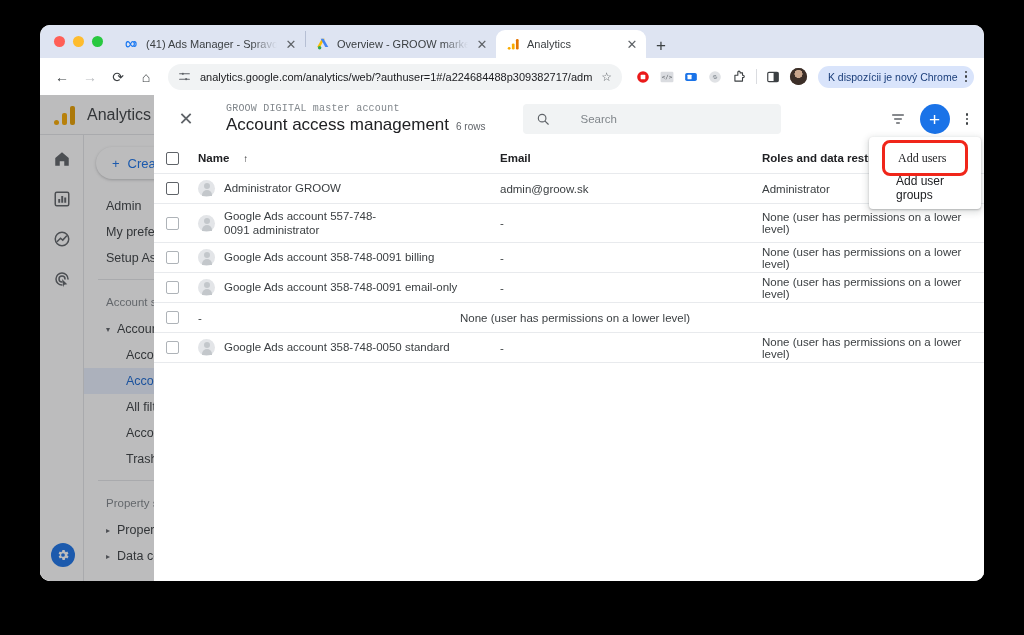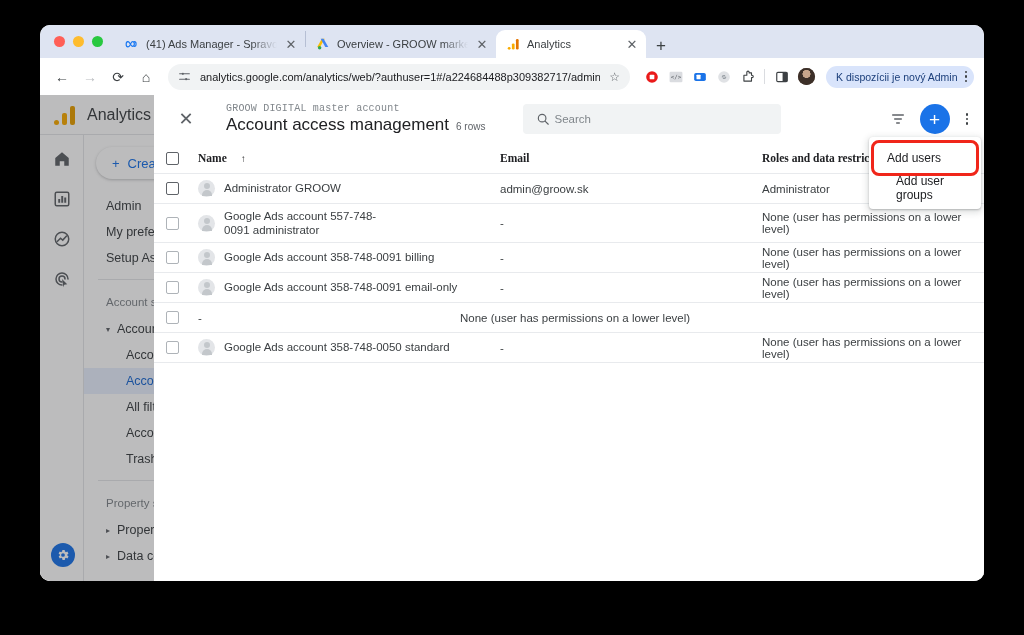--- a/index.html
+++ b/index.html
@@ -168,35 +168,35 @@
     background: #fff;
   }
   .dlg-head { height: 48px; display: flex; align-items: center; padding: 0 14px 0 18px; gap: 0; }
   .dlg-close { width: 28px; font-size: 18px; color: #5f6368; text-align: center; }
   .dlg-titles { margin-left: 26px; flex: none; }
   .dlg-sub { font-size: 10px; color: #80868b; letter-spacing: .2px; font-family: Liberation Mono, monospace; }
   .dlg-h1 { font-size: 17px; color: #202124; display: flex; align-items: baseline; gap: 7px; margin-top: 1px; }
   .rowcount { font-size: 10px; color: #5f6368; }
   .dlg-search {
     width: 258px; height: 30px; background: #f1f3f4; border-radius: 4px;
-    display: flex; align-items: center; gap: 4px; padding-left: 13px;
+    display: flex; align-items: center; gap: 30px; padding-left: 13px;
     margin-left: 38px;
     font-size: 11.5px; color: #80868b;
   }
   .dlg-actions { margin-left: auto; display: flex; align-items: center; gap: 14px; }
   .fab { width: 30px; height: 30px; border-radius: 50%; background: #1a73e8; display: flex; align-items: center; justify-content: center; color: #fff; font-size: 19px; line-height: 1; }
 
   
   .tbl { font-size: 11.5px; color: #3c4043; }
   .thead, .trow {
     display: flex; align-items: center;
     border-bottom: 1px solid #e8eaed;
     padding: 0 0 0 12px;
   }
-  .thead { height: 31px; font-weight: bold; color: #202124; font-family: Liberation Serif, serif; }
+  .thead { height: 31px; font-weight: bold; color: #202124; }
   .trow { min-height: 29px; }
   .cb { width: 32px; flex: none; display: flex; align-items: center; justify-content: flex-start; }
   .cb span { width: 13px; height: 13px; border: 1.5px solid #aeb3b8; border-radius: 2px; display: block; }
   .cb.strong span { border-color: #5f6368; }
   .c-name { width: 302px; flex: none; display: flex; align-items: center; gap: 9px; padding-right: 6px; }
   .c-name .txt { line-height: 1.25; }
   .ava { width: 17px; height: 17px; border-radius: 50%; background: #e3e5e8; flex: none; position: relative; }
   .ava::before { content: ""; position: absolute; left: 5.5px; top: 3px; width: 6px; height: 6px; border-radius: 50%; background: #c3c7cb; }
   .ava::after { content: ""; position: absolute; left: 3.5px; top: 10px; width: 10px; height: 6px; border-radius: 5px 5px 0 0; background: #c3c7cb; }
   .c-email { width: 262px; flex: none; }
@@ -208,21 +208,21 @@
     position: absolute;
     left: 715px; top: 42px;
     width: 112px;
     background: #fff;
     box-shadow: 0 2px 6px 2px rgba(60,64,67,.15), 0 1px 2px rgba(60,64,67,.3);
     border-radius: 4px;
     padding: 6px 0;
     z-index: 5;
   }
   .menu-item { height: 30px; display: flex; align-items: center; padding-left: 13px; font-size: 12px; color: #202124; margin-left: 14px; }
-  .menu-item.hl { outline: 3px solid #f0261a; border-radius: 5px; margin: 0 5px; }
+  .menu-item.hl { outline: 3px solid #f0261a; border-radius: 5px; margin: 0 16px; font-family: Liberation Serif, serif; }
 
   svg { display: block; }
 </style>
 </head>
 <body>
 
 <div class="window">
 
   <div class="tabstrip">
     <div class="traffic">
@@ -325,21 +325,21 @@
       <span class="ext">
         <svg width="14" height="14" viewBox="0 0 24 24" fill="none" stroke="#3c4043" stroke-width="2">
             <rect x="3" y="4" width="18" height="16" rx="2"></rect>
             <rect x="13" y="4" width="8" height="16" fill="#3c4043" stroke="none"></rect>
           </svg>
       </span>
       <span class="avatar-btn"></span>
     </div>
 
     <div class="chrome-pill">
-      <span>K dispozícii je nový Admin</span>
+      <span>K dispozícii je nový Chrome</span>
       <span class="kebab-v">
           <i></i>
           <i></i>
           <i></i>
         </span>
     </div>
   </div>
 
   <div class="page">
 

